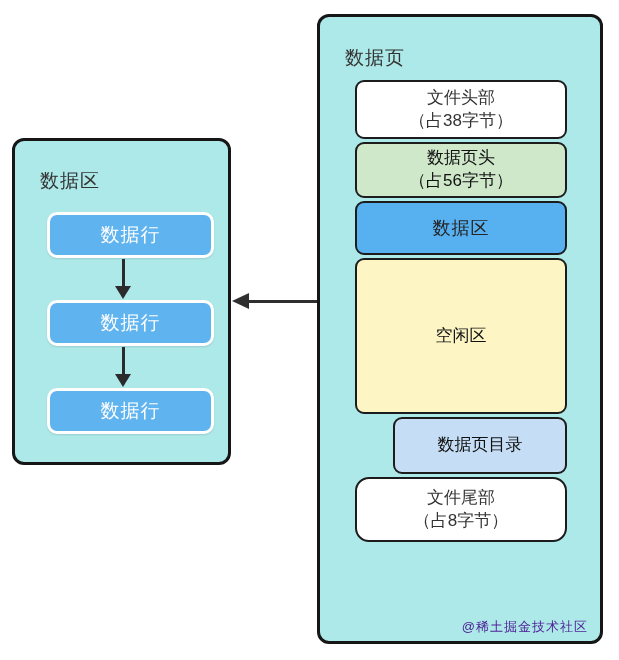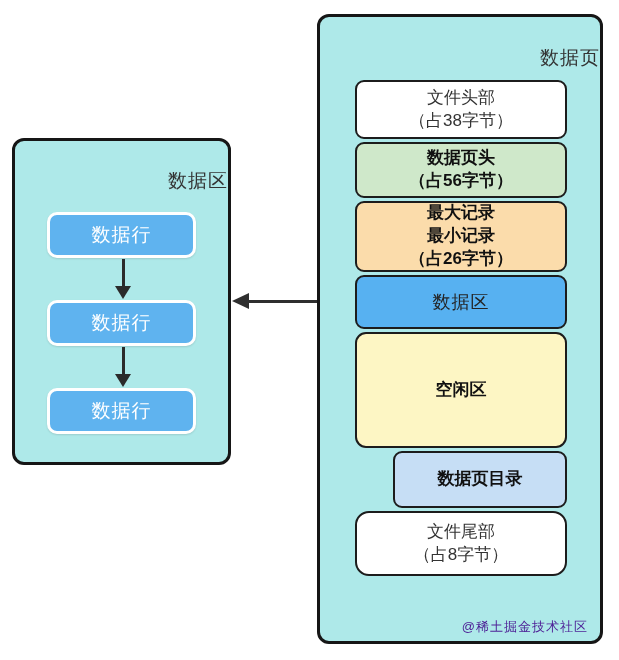--- a/index.html
+++ b/index.html
@@ -8,28 +8,28 @@
     font-family:"Liberation Sans","DejaVu Sans",sans-serif;
   }
   
   .panel{
     position:absolute;box-sizing:border-box;background:#aee9e9;
     border:3px solid #161616;border-radius:12px;
   }
   .left-panel{left:12px;top:138px;width:219px;height:327px;}
   .right-panel{left:317px;top:14px;width:286px;height:630px;}
   .panel-title{
-    position:absolute;left:0;right:0;text-align:right;
+    position:absolute;left:0;right:0;text-align:left;
     font-size:19px;color:#333333;letter-spacing:1px;margin-left:25px;
   }
   .left-panel .panel-title{top:27px;}
   .right-panel .panel-title{top:28px;}
   
   .row-box{
-    position:absolute;left:32px;width:149px;height:46px;box-sizing:border-box;
+    position:absolute;left:32px;width:167px;height:46px;box-sizing:border-box;
     background:#5fb3ef;border:3px solid #ffffff;border-radius:10px;
     display:flex;align-items:center;justify-content:center;
     color:#ffffff;font-size:19px;letter-spacing:1px;
     box-shadow:0 1px 2px rgba(0,0,0,0.12);
   }
   .row1{top:71px;}
   .row2{top:159px;}
   .row3{top:247px;}
   .varrow{position:absolute;left:100px;width:16px;}
   .varrow1{top:118px;}
@@ -52,26 +52,26 @@
   .sections{
     position:absolute;left:35px;top:63px;width:212px;
     display:flex;flex-direction:column;gap:3px;
   }
   .section{
     box-sizing:border-box;border:2px solid #1c1c1c;border-radius:9px;
     display:flex;align-items:center;justify-content:center;text-align:center;
     white-space:pre-line;font-size:17px;line-height:1.35;color:#333333;
     background:#ffffff;
   }
-  .bold{font-weight:700;color:#111111;}
+  .bold{font-weight:400;color:#111111;}
   .s1{height:59px;}
   .s2{height:56px;}
   .s3{height:71px;}
   .s4{height:54px;font-size:18px;color:#242424;letter-spacing:1px;}
-  .s5{height:116px;border-radius:11px;}
+  .s5{height:156px;}
   .s6{height:57px;}
   .s7{height:65px;border-radius:14px;}
   .watermark{
     position:absolute;right:12px;bottom:5px;
     font-size:13px;color:#4c1d95;letter-spacing:1px;
   }
 </style>
 </head>
 <body>
 
@@ -103,23 +103,20 @@
   </div>
 
   <div class="panel right-panel">
     <div class="panel-title">数据页</div>
 
     <div class="sections">
       <div class="section s1" style="background: rgb(255, 255, 255);">文件头部
 （占38字节）</div>
       <div class="section s2 bold" style="background: rgb(207, 232, 202);">数据页头
 （占56字节）</div>
-      <div class="section s3 bold" style="background: rgb(251, 220, 171);">最大记录
-最小记录
-（占26字节）</div>
       <div class="section s4" style="background: rgb(87, 177, 241);">数据区</div>
       <div class="section s5 bold" style="background: rgb(253, 246, 196);">空闲区</div>
       <div class="section s6 bold" style="background: rgb(198, 222, 245); margin-left: 38px;">数据页目录</div>
       <div class="section s7" style="background: rgb(255, 255, 255);">文件尾部
 （占8字节）</div>
     </div>
 
     <div class="watermark">@稀土掘金技术社区</div>
   </div>
 

